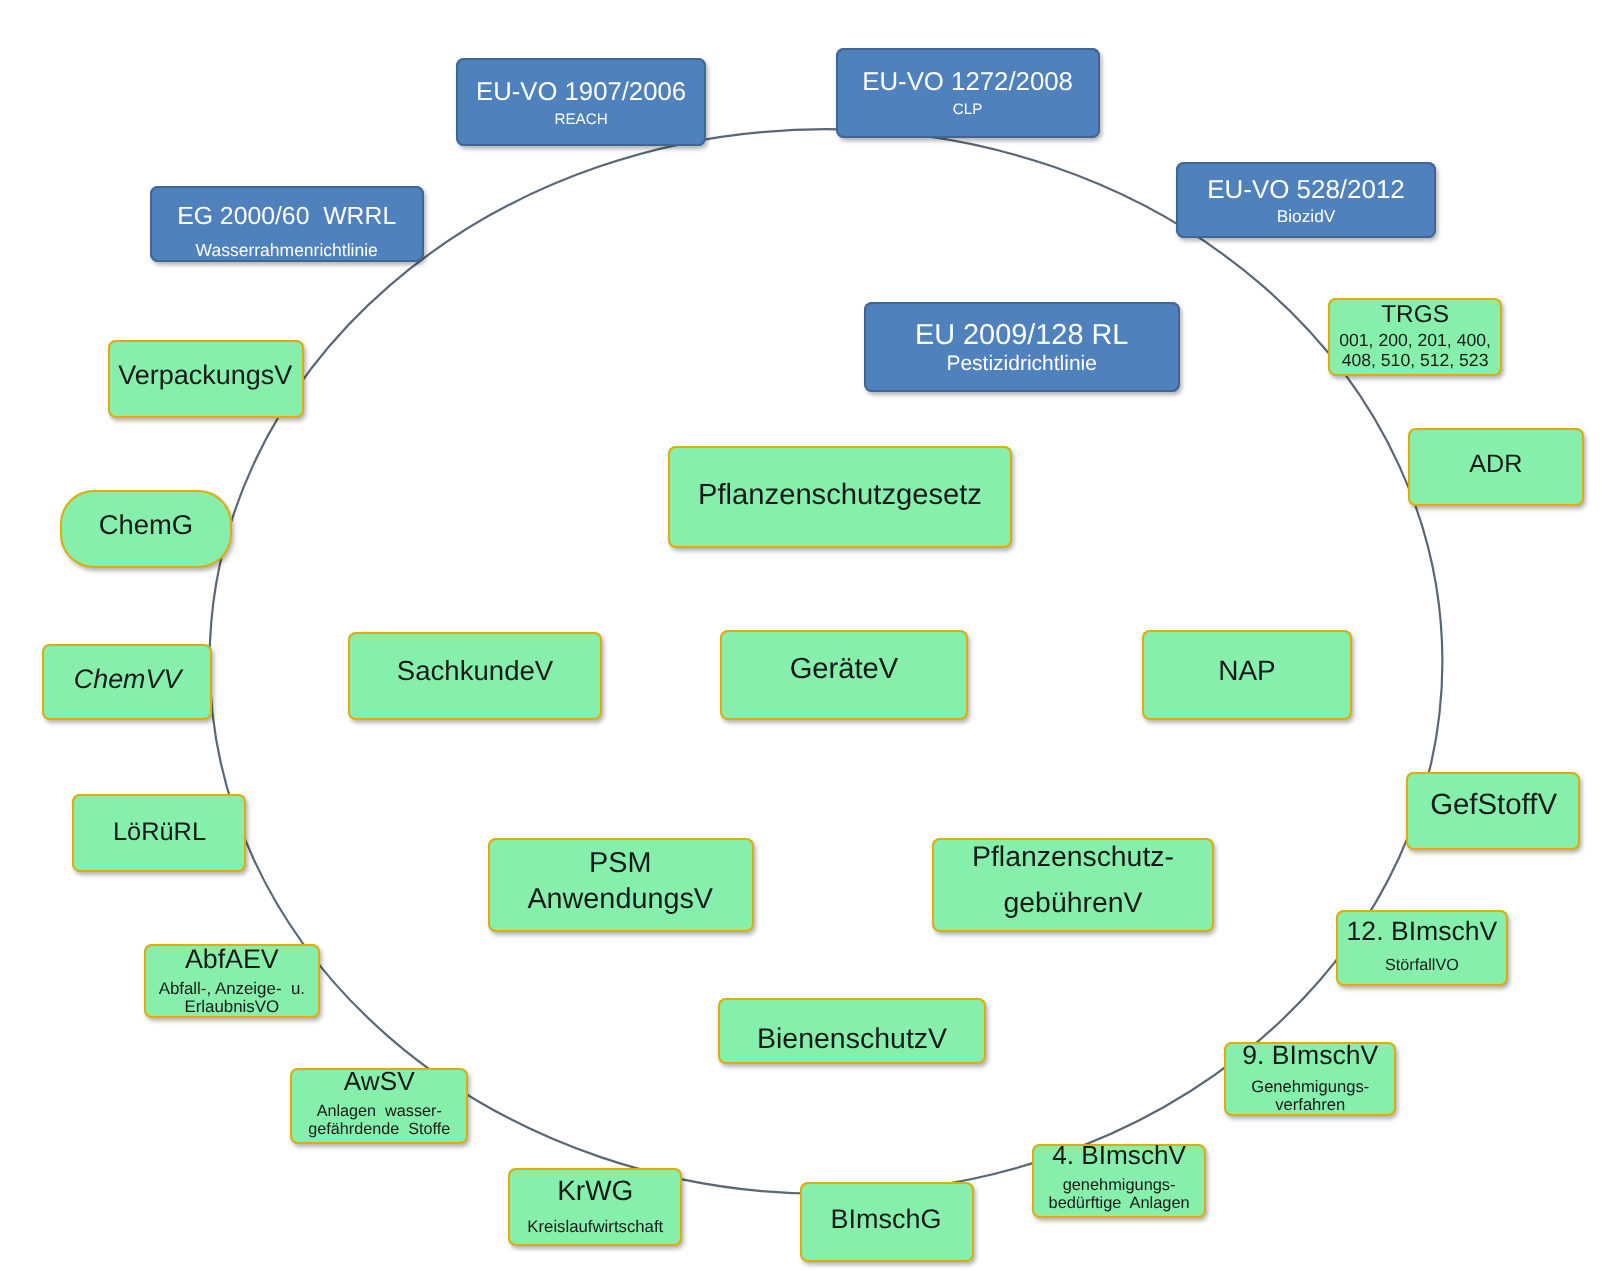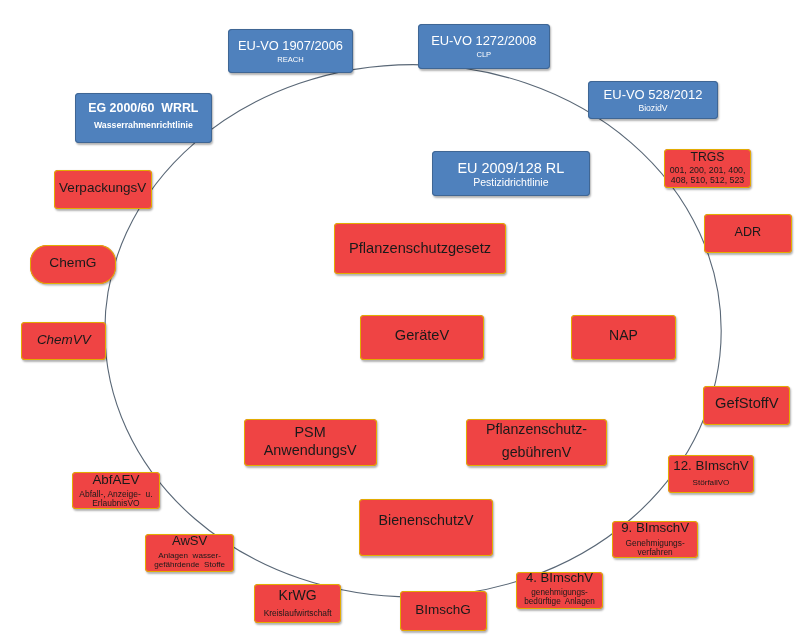--- a/index.html
+++ b/index.html
@@ -9,58 +9,61 @@
   #stage{position:absolute;left:16px;top:0;width:802px;height:642px;}
   svg.ring{position:absolute;left:0;top:0;}
   .node{position:absolute;box-sizing:border-box;border-radius:4px;text-align:center;
         box-shadow:1px 1.5px 2px rgba(0,0,0,0.30);overflow:hidden;}
   .node span{position:absolute;left:0;right:0;white-space:pre;line-height:0;
                -webkit-font-smoothing:antialiased;transform:translateZ(0);}
   .node .t1{font-size:var(--ts);}
   .node .t2{font-size:var(--ss);}
   .blue{background:#4f81bd;color:#ffffff;box-shadow:1px 1.5px 2px rgba(0,0,0,0.30),
          inset 0 0 0 1px #3f6694;}
-  .orange{background:#ef4444;color:#1a1a1a;box-shadow:1px 1.5px 2px rgba(0,0,0,0.30),
+  .orange{background:#86efac;color:#1a1a1a;box-shadow:1px 1.5px 2px rgba(0,0,0,0.30),
            inset 0 0 0 1px #e2ac03;}
 </style>
 </head>
 <body>
 
 <div id="stage">
   <svg class="ring" width="802" height="642">
     <ellipse cx="397" cy="330.8" rx="308.2" ry="266.2" fill="none" stroke="#596776" stroke-width="1.1"></ellipse>
   </svg>
   <div class="node blue" style="left:212.4px;top:29.4px;width:124.3px;height:44.1px;--ts:12.85px;--ss:7.6px;">
       <span class="t1" style="top:16.55px">EU-VO 1907/2006</span>
       <span class="t2" style="top:30.37px">REACH</span>
     </div>
   <div class="node blue" style="left:402px;top:24px;width:131.6px;height:44.9px;--ts:12.9px;--ss:7.6px;">
       <span class="t1" style="top:16.83px">EU-VO 1272/2008</span>
       <span class="t2" style="top:30.57px">CLP</span>
     </div>
-  <div class="node blue" style="left:59.1px;top:93.2px;width:136.5px;height:50px;font-weight:bold;--ts:12.4px;--ss:8.75px;">
+  <div class="node blue" style="left:59.1px;top:93.2px;width:136.5px;height:38px;--ts:12.4px;--ss:8.75px;">
       <span class="t1" style="top:14.4px">EG 2000/60  WRRL</span>
       <span class="t2" style="top:31.97px">Wasserrahmenrichtlinie</span>
     </div>
   <div class="node blue" style="left:572px;top:80.5px;width:130px;height:38.5px;--ts:12.97px;--ss:8.65px;">
       <span class="t1" style="top:14.41px">EU-VO 528/2012</span>
       <span class="t2" style="top:27.0px">BiozidV</span>
     </div>
   <div class="node blue" style="left:416px;top:151.2px;width:157.7px;height:45.3px;--ts:14.44px;--ss:10.5px;">
       <span class="t1" style="top:17.2px">EU 2009/128 RL</span>
       <span class="t2" style="top:30.96px">Pestizidrichtlinie</span>
     </div>
   <div class="node orange" style="left:37.5px;top:170px;width:98.3px;height:38.7px;--ts:13.5px;">
       <span class="t1" style="top:17.82px">VerpackungsV</span>
     </div>
   <div class="node orange" style="left:14px;top:245.3px;width:85.9px;height:38.7px;border-radius:17px;--ts:13.7px;">
       <span class="t1" style="top:17.45px">ChemG</span>
     </div>
   <div class="node orange" style="left:5.3px;top:322.2px;width:85px;height:37.7px;font-style:italic;--ts:13.45px;">
       <span class="t1" style="top:17.34px">ChemVV</span>
+    </div>
+  <div class="node orange" style="left:20.1px;top:397.4px;width:87.3px;height:38.2px;--ts:12.7px;">
+      <span class="t1" style="top:19.1px">LöRüRL</span>
     </div>
   <div class="node orange" style="left:56px;top:471.5px;width:87.8px;height:37.4px;--ts:13.4px;--ss:8.45px;">
       <span class="t1" style="top:8.36px">AbfAEV</span>
       <span class="t2" style="top:22.27px">Abfall-, Anzeige-  u.</span>
       <span class="t2" style="top:31.67px">ErlaubnisVO</span>
     </div>
   <div class="node orange" style="left:129.3px;top:534.1px;width:88.7px;height:38.1px;--ts:13.1px;--ss:8.1px;">
       <span class="t1" style="top:7.36px">AwSV</span>
       <span class="t2" style="top:21.99px">Anlagen  wasser-</span>
       <span class="t2" style="top:31.39px">gefährdende  Stoffe</span>
@@ -93,30 +96,33 @@
       <span class="t1" style="top:18.43px">ADR</span>
     </div>
   <div class="node orange" style="left:647.6px;top:149.1px;width:87.9px;height:38.6px;--ts:12.2px;--ss:8.8px;">
       <span class="t1" style="top:7.67px">TRGS</span>
       <span class="t2" style="top:21.25px">001, 200, 201, 400,</span>
       <span class="t2" style="top:30.75px">408, 510, 512, 523</span>
     </div>
   <div class="node orange" style="left:318px;top:223.4px;width:172px;height:50.2px;--ts:14.6px;">
       <span class="t1" style="top:24.74px">Pflanzenschutzgesetz</span>
     </div>
+  <div class="node orange" style="left:158px;top:316px;width:127px;height:44px;--ts:13.8px;">
+      <span class="t1" style="top:20.22px">SachkundeV</span>
+    </div>
   <div class="node orange" style="left:344px;top:315px;width:124px;height:44.5px;--ts:14.6px;">
       <span class="t1" style="top:19.64px">GeräteV</span>
     </div>
   <div class="node orange" style="left:555px;top:315.4px;width:105px;height:44.2px;--ts:14px;">
       <span class="t1" style="top:19.25px">NAP</span>
     </div>
   <div class="node orange" style="left:227.6px;top:418.9px;width:133px;height:47px;--ts:14.4px;">
       <span class="t1" style="top:13.21px">PSM</span>
       <span class="t1" style="top:31.21px">AnwendungsV</span>
     </div>
   <div class="node orange" style="left:450px;top:418.9px;width:141px;height:46.7px;--ts:14.2px;">
       <span class="t1" style="top:9.88px">Pflanzenschutz-</span>
       <span class="t1" style="top:33.28px">gebührenV</span>
     </div>
-  <div class="node orange" style="left:343px;top:499px;width:134px;height:57px;--ts:14.25px;">
+  <div class="node orange" style="left:343px;top:499px;width:134px;height:33px;--ts:14.25px;">
       <span class="t1" style="top:21.46px">BienenschutzV</span>
     </div>
 </div>
 
 </body></html>

